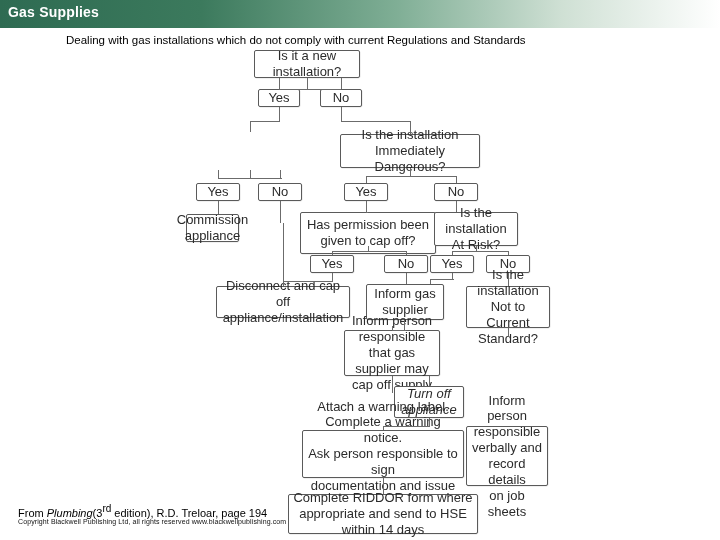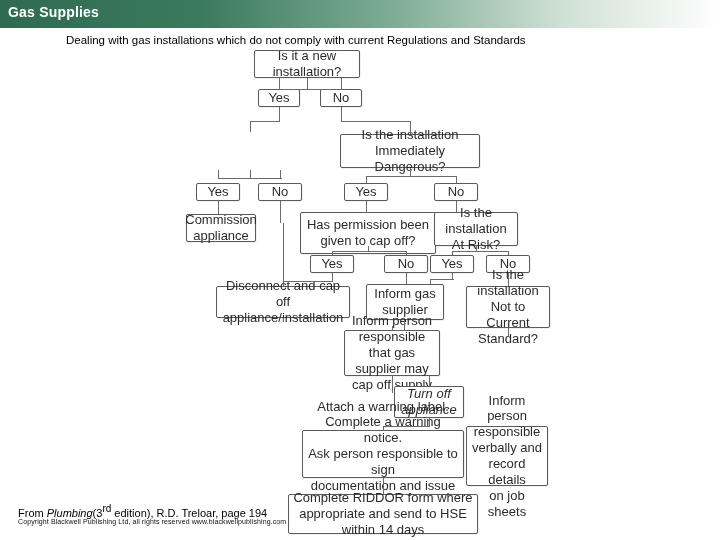--- a/index.html
+++ b/index.html
@@ -110,21 +110,21 @@
     </div>
     <div class="node" style="left: 258px; top: 137px; width: 44px; height: 18px;">
       <span>No</span>
     </div>
     <div class="node" style="left: 344px; top: 137px; width: 44px; height: 18px;">
       <span>Yes</span>
     </div>
     <div class="node" style="left: 434px; top: 137px; width: 44px; height: 18px;">
       <span>No</span>
     </div>
-    <div class="node" style="left: 186px; top: 168px; width: 70px; height: 28px;">
+    <div class="node" style="left: 186px; top: 168px; width: 53px; height: 28px;">
       <span>Commission<br>appliance</span>
     </div>
     <div class="node" style="left: 300px; top: 166px; width: 136px; height: 42px;">
       <span>Has permission been<br>given to cap off?</span>
     </div>
     <div class="node" style="left: 434px; top: 166px; width: 84px; height: 34px;">
       <span>Is the installation<br>At Risk?</span>
     </div>
     <div class="node" style="left: 310px; top: 209px; width: 44px; height: 18px;">
       <span>Yes</span>

